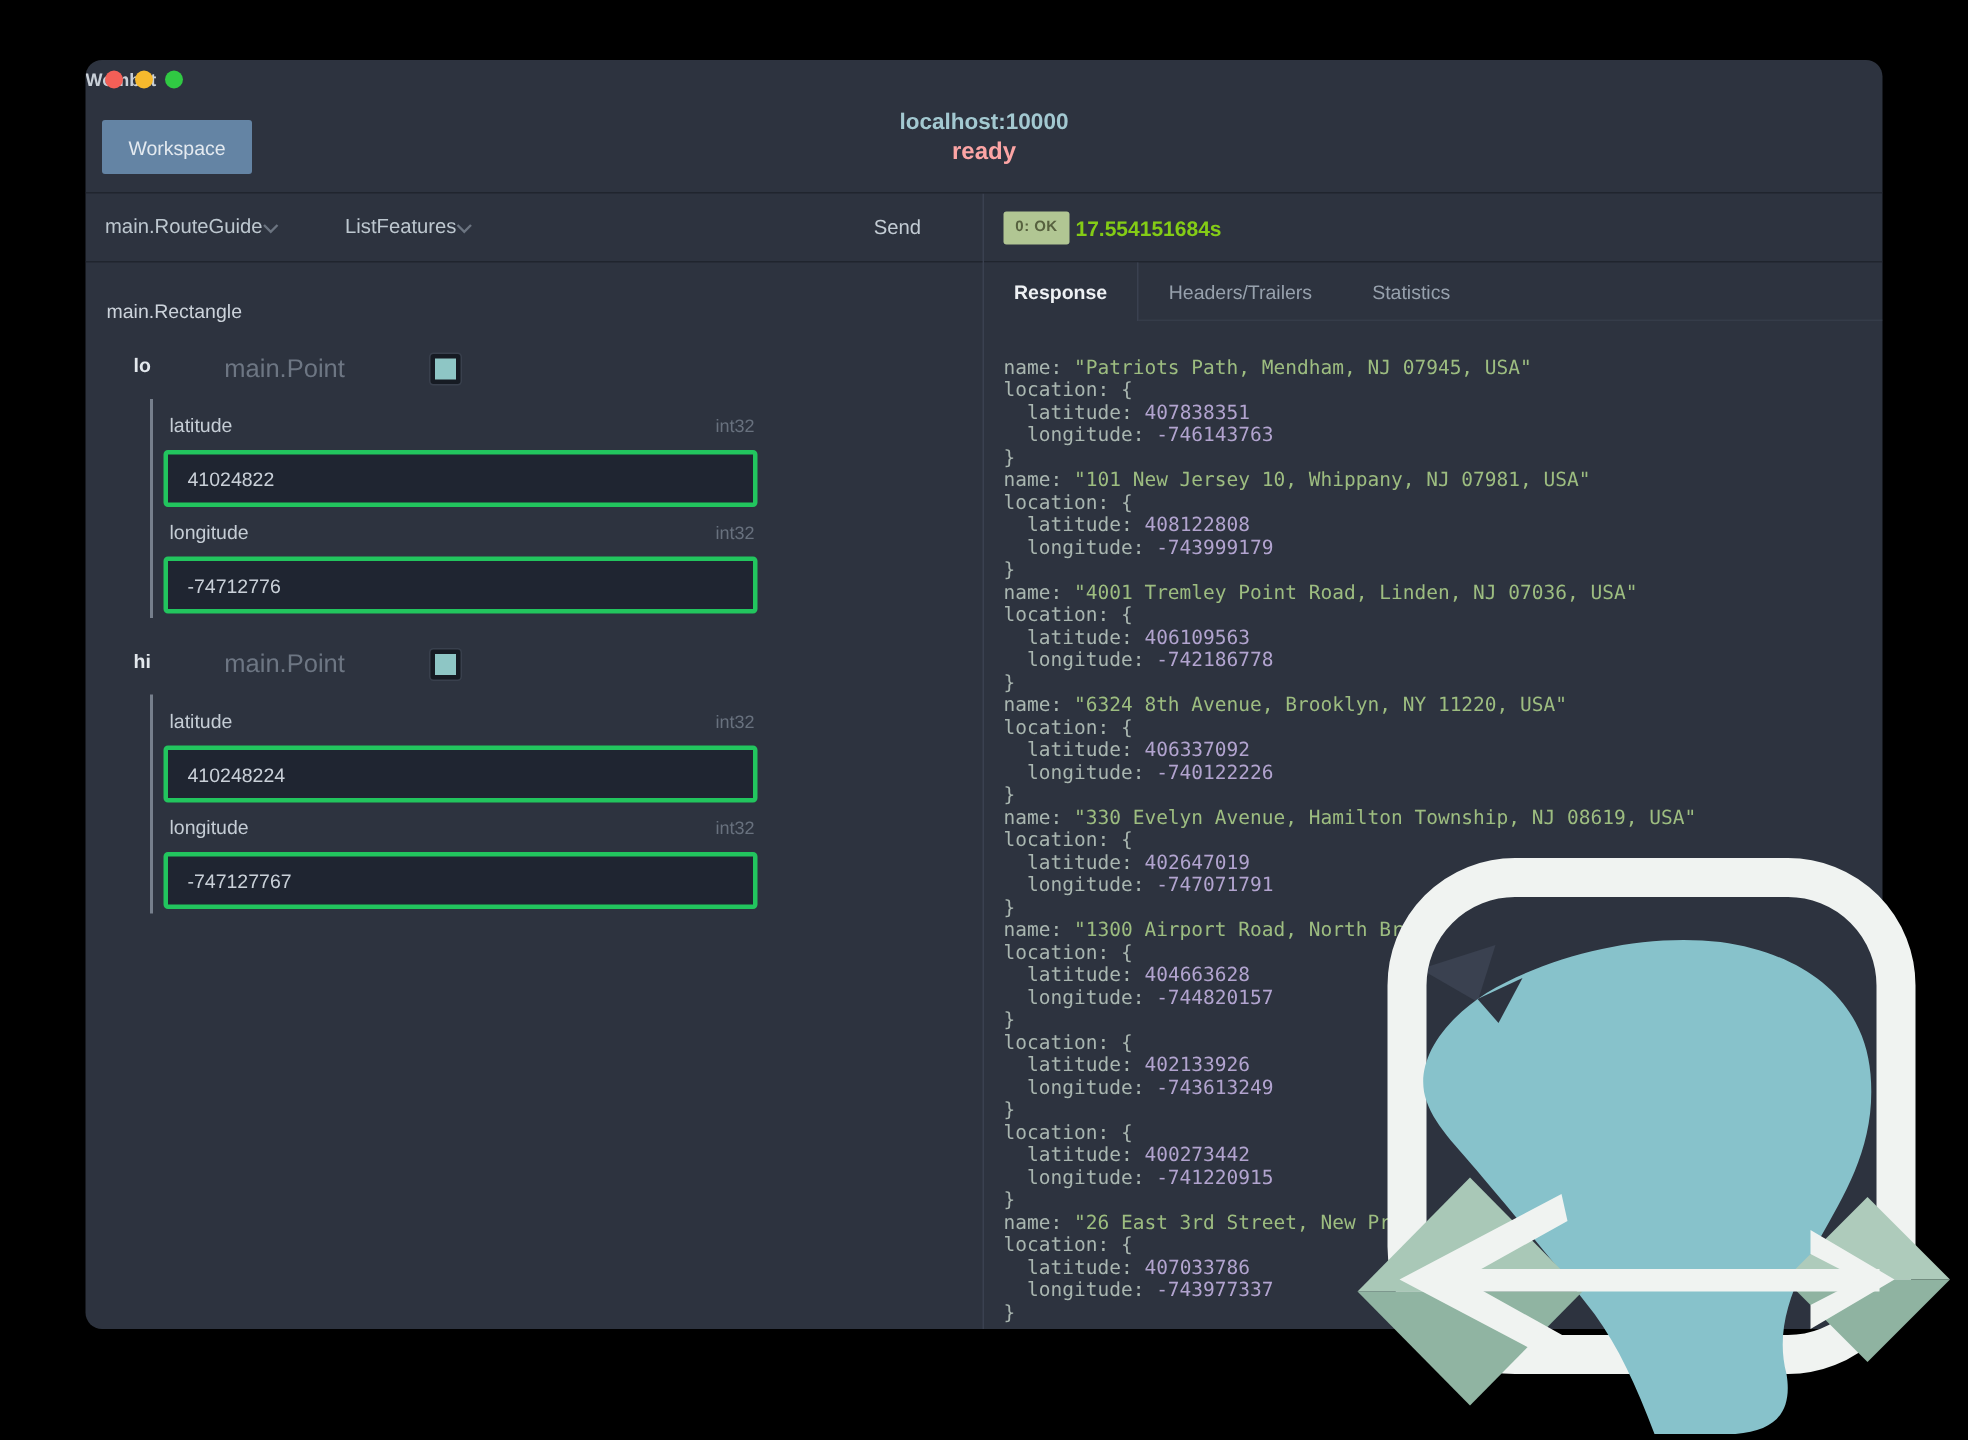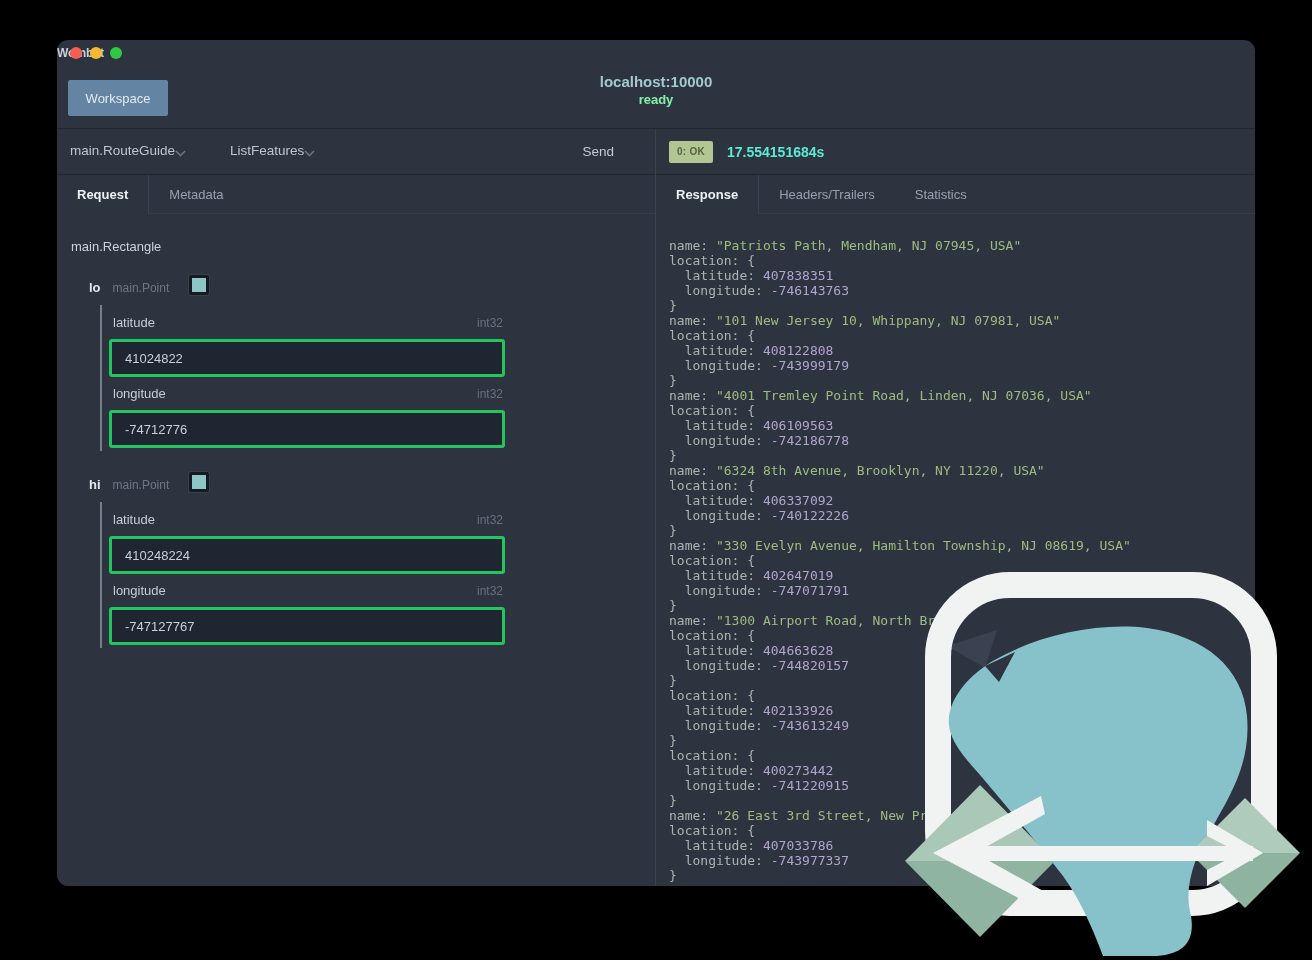--- a/index.html
+++ b/index.html
@@ -14,48 +14,48 @@
   .dot{width:12px;height:12px;border-radius:50%;}
   .dot.red{background:#f35f57;} .dot.yellow{background:#f6b92d;} .dot.green{background:#30c943;}
   .win-title{font-size:12px;font-weight:700;color:#c9d0d8;}
   
   .header{height:62px;position:relative;border-bottom:1px solid #20252e;flex:none;}
   .workspace-btn{position:absolute;left:11px;top:14px;width:100px;height:36px;
           background:#6484a4;border:none;border-radius:2px;color:#e4eaf0;font-size:13px;
           font-family:inherit;cursor:pointer;}
   .conn{position:absolute;left:0;right:0;top:7px;text-align:center;line-height:1.25;}
   .conn .host{font-size:15px;font-weight:700;color:#a3c9d1;}
-  .conn .ready{font-size:13px;font-weight:700;color:#86efac;}
+  .conn .ready{font-size:16px;font-weight:700;color:#fca5a5;}
   
   .body-row{flex:1;display:flex;min-height:0;}
   .left-col{width:598px;flex:none;border-right:1px solid #3a4150;display:flex;flex-direction:column;min-height:0;}
   .right-col{flex:1;display:flex;flex-direction:column;min-width:0;min-height:0;}
   
   .toolbar{height:45px;flex:none;border-bottom:1px solid #20252e;display:flex;align-items:center;padding:0 0 0 13px;}
   .select{display:flex;gap:0;cursor:pointer;}
   .select .sel-label{font-size:13.5px;color:#bdc7cf;}
   .svc{width:150px;} .mth{width:135px;margin-left:10px;}
   .chev{flex:none;display:inline-block;}
   .send-btn{margin-left:auto;margin-right:35px;background:none;border:none;color:#c3ccd4;
           font-size:13.5px;font-family:inherit;cursor:pointer;}
   .status-badge{width:44px;height:22px;flex:none;background:#b1c693;border-radius:2px;
           color:#57613f;font-size:10px;font-weight:700;display:flex;align-items:center;justify-content:center;
           letter-spacing:.3px;}
-  .duration{margin-left:14px;font-size:14px;font-weight:600;color:#5eead4;}
+  .duration{margin-left:4px;font-size:14px;font-weight:600;color:#84cc16;}
   
   .tabs{height:39px;flex:none;display:flex;align-items:stretch;border-bottom:1px solid #353c49;box-sizing:border-box;}
   .tab{display:flex;align-items:center;padding:0 20px;font-size:13px;color:#97a1ad;cursor:pointer;}
   .tab.active{background:#2d333f;color:#eef1f4;font-weight:700;border-right:1px solid #3a4150;
           height:39px;margin-bottom:-1px;z-index:1;}
   
   .form-area{flex:1;min-height:0;overflow:hidden;padding:25px 0 0 14px;}
   .root-type{font-size:13px;color:#ccd3db;}
-  .msg-row{margin:21px 0 10px 18px;display:flex;align-items:flex-end;}
+  .msg-row{margin:21px 0 10px 18px;display:flex;align-items:flex-start;gap:37px;}
   .msg-name{font-size:13px;font-weight:700;color:#e3e8ed;}
-  .msg-type{font-size:12px;color:#6d7683;margin-left:12px;}
+  .msg-type{font-size:17px;color:#6d7683;margin-left:12px;}
   .checkbox{width:14px;height:14px;margin-left:20px;background:#8ec6c5;border:3px solid #161b23;
           border-radius:2px;box-shadow:0 0 0 1px #39404d;cursor:pointer;}
   .group{border-left:2px solid #767f8c;margin:0 0 10px 29px;padding:1px 0 1px 7px;width:405px;box-sizing:border-box;}
   .flabel-row{display:flex;justify-content:space-between;align-items:baseline;margin:9px 2px 9px 4px;}
   .flabel{font-size:13px;color:#c5cdd5;}
   .ftype{font-size:12px;color:#68717e;}
   .field-input{display:block;width:100%;height:38px;box-sizing:border-box;background:#1f2531;
           border:3px solid #22c55e;border-radius:3px;color:#c9d0d8;font-size:13px;
           padding:0 13px;font-family:inherit;margin:0 0 2px 0;}
   
@@ -107,24 +107,20 @@
           <span class="sel-label">ListFeatures</span>
           <span class="chev">
             <svg width="11" height="7" viewBox="0 0 11 7">
                 <path d="M1 1l4.5 4.5L10 1" stroke="#6b7480" stroke-width="1.6" fill="none"></path>
               </svg>
           </span>
         </div>
         <button class="send-btn">Send</button>
       </div>
 
-      <div class="tabs">
-        <div class="tab active">Request</div>
-        <div class="tab">Metadata</div>
-      </div>
 
       <div class="form-area">
         <div class="root-type">main.Rectangle</div>
 
         <div class="msg-row">
           <span class="msg-name">lo</span>
           <span class="msg-type">main.Point</span>
           <span class="checkbox"></span>
         </div>
         <div class="group">

